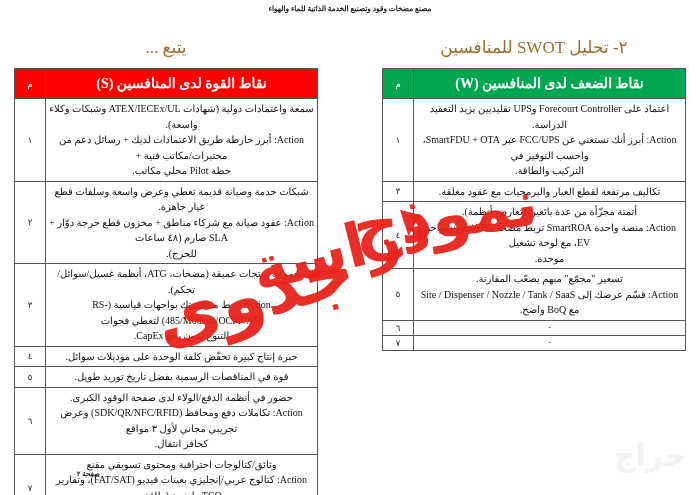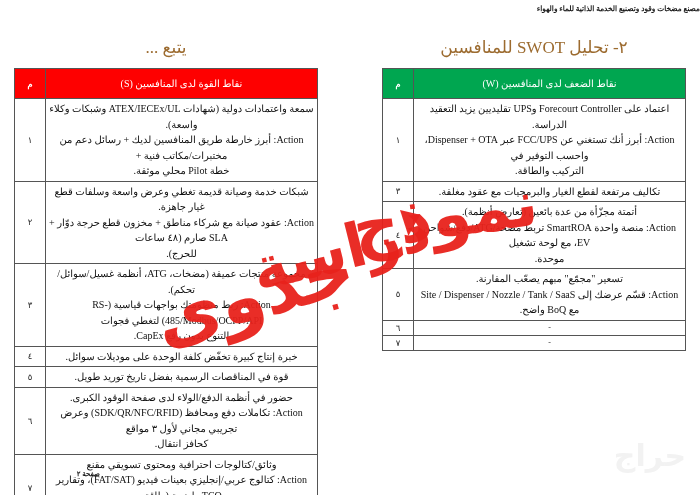--- a/index.html
+++ b/index.html
@@ -15,21 +15,21 @@
     overflow: hidden;
     position: relative;
   }
 
   
   .doc-header {
     position: absolute;
     top: 4px;
     left: 0;
     width: 100%;
-    text-align: right;
+    text-align: center;
     font-size: 7.4px;
     font-weight: bold;
     color: #1a1a1a;
     letter-spacing: 0.1px;
   }
 
   
   .columns {
     position: absolute;
     top: 36px;
@@ -65,22 +65,22 @@
     table-layout: fixed;
     border: 1.3px solid #555555;
     background: #ffffff;
   }
   table.swot td, table.swot th {
     border: 1.1px solid #555555;
     vertical-align: middle;
     padding: 2px 3px;
   }
   thead th.hdr-label {
-    font-size: 10px;
-    font-weight: normal;
+    font-size: 14px;
+    font-weight: bold;
     color: #ffffff;
     height: 25px;
   }
   thead th.hdr-num {
     font-size: 8.2px;
     font-weight: bold;
     color: #ffffff;
     text-align: center;
     width: 24px;
   }
@@ -200,22 +200,22 @@
       <thead>
         <tr>
           <th class="hdr-label hdr-red">نقاط القوة لدى المنافسين (S)</th>
           <th class="hdr-num hdr-red">م</th>
         </tr>
       </thead>
       <tbody>
           <tr>
             <td class="body">
               <span class="line">سمعة واعتمادات دولية (شهادات ATEX/IECEx/UL وشبكات وكلاء واسعة).</span>
-              <span class="line">Action: أبرز خارطة طريق المنافسين لديك + رسائل دعم من مختبرات/مكاتب فنية +</span>
-              <span class="line">خطة Pilot محلي موثقة.</span>
+              <span class="line">Action: أبرز خارطة طريق الاعتمادات لديك + رسائل دعم من مختبرات/مكاتب فنية +</span>
+              <span class="line">خطة Pilot محلي مكاتب.</span>
             </td>
             <td class="num">١</td>
           </tr>
           <tr>
             <td class="body">
               <span class="line">شبكات خدمة وصيانة قديمة تغطي وعرض واسعة وسلفات قطع غيار جاهزة.</span>
               <span class="line">Action: عقود صيانة مع شركاء مناطق + مخزون قطع حرجة دوّار + SLA صارم (٤٨ ساعات</span>
               <span class="line">للحرج).</span>
             </td>
             <td class="num">٢</td>
@@ -266,21 +266,21 @@
       <thead>
         <tr>
           <th class="hdr-label hdr-green">نقاط الضعف لدى المنافسين (W)</th>
           <th class="hdr-num hdr-green">م</th>
         </tr>
       </thead>
       <tbody>
           <tr>
             <td class="body">
               <span class="line">اعتماد على Forecourt Controller وUPS تقليديين يزيد التعقيد الدراسة.</span>
-              <span class="line">Action: أبرز أنك تستغني عن FCC/UPS عبر Dispenser + OTA، واحسب التوفير في</span>
+              <span class="line">Action: أبرز أنك تستغني عن FCC/UPS عبر SmartFDU + OTA، واحسب التوفير في</span>
               <span class="line">التركيب والطاقة.</span>
             </td>
             <td class="num">١</td>
           </tr>
           <tr>
             <td class="body">
               <span class="line">تكاليف مرتفعة لقطع الغيار والبرمجيات مع عقود مغلقة.</span>
             </td>
             <td class="num">٣</td>
           </tr>

